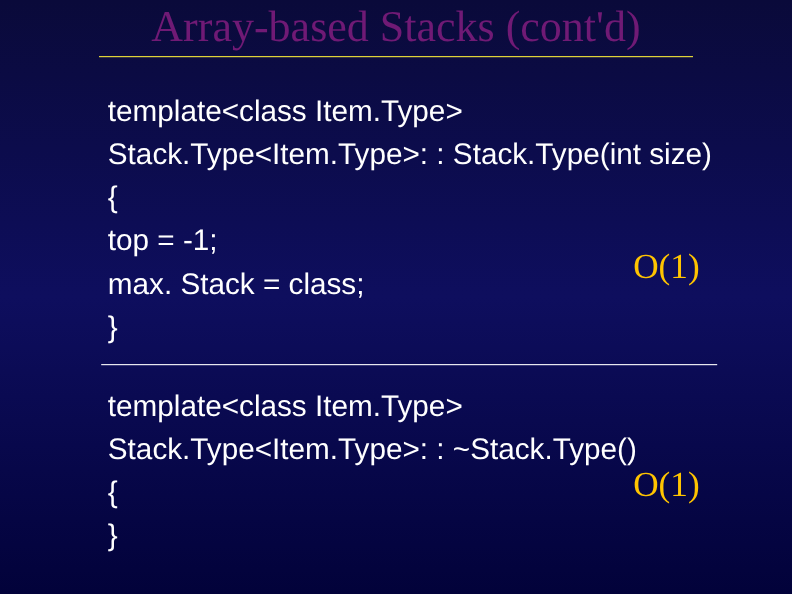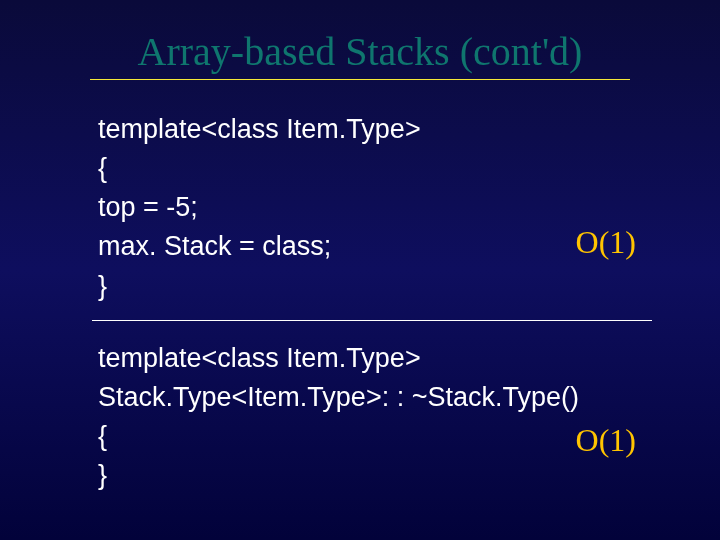--- a/index.html
+++ b/index.html
@@ -4,24 +4,23 @@
 <style>
   * { margin: 0; padding: 0; box-sizing: border-box; }
   html, body { width: 720px; height: 540px; overflow: hidden; }
   body {
     background: linear-gradient(to bottom, #0a0a3a 0%, #0e0e5e 50%, #02023a 100%);
     font-family: Arial, Helvetica, sans-serif;
     position: relative;
   }
   .title {
     font-family: "Times New Roman", Times, serif;
-    color: #0f766e;
+    color: #701a75;
     font-size: 40px;
     text-align: center;
-    padding-top: 28px;
     padding-bottom: 4px;
     font-weight: normal;
   }
   .title-underline {
     width: 540px;
     height: 1px;
     background: #f5e838;
     margin: 0 auto 30px auto;
   }
   .content {
@@ -52,22 +51,23 @@
   .bigO.o2 { top: 422px; }
 </style>
 </head>
 <body>
 
 <div class="title">Array-based Stacks (cont'd)</div>
 <div class="title-underline"></div>
 
 <div class="content">
   <div class="code-line">template&lt;class Item.Type&gt;</div>
+  <div class="code-line">Stack.Type&lt;Item.Type&gt;: : Stack.Type(int size)</div>
   <div class="code-line">{</div>
-  <div class="code-line"> top = -5;</div>
+  <div class="code-line"> top = -1;</div>
   <div class="code-line"> max. Stack = class;</div>
   <div class="code-line">}</div>
 
   <div class="divider"></div>
 
   <div class="code-line">template&lt;class Item.Type&gt;</div>
   <div class="code-line">Stack.Type&lt;Item.Type&gt;: : ~Stack.Type()</div>
   <div class="code-line">{</div>
   <div class="code-line">}</div>
 </div>

